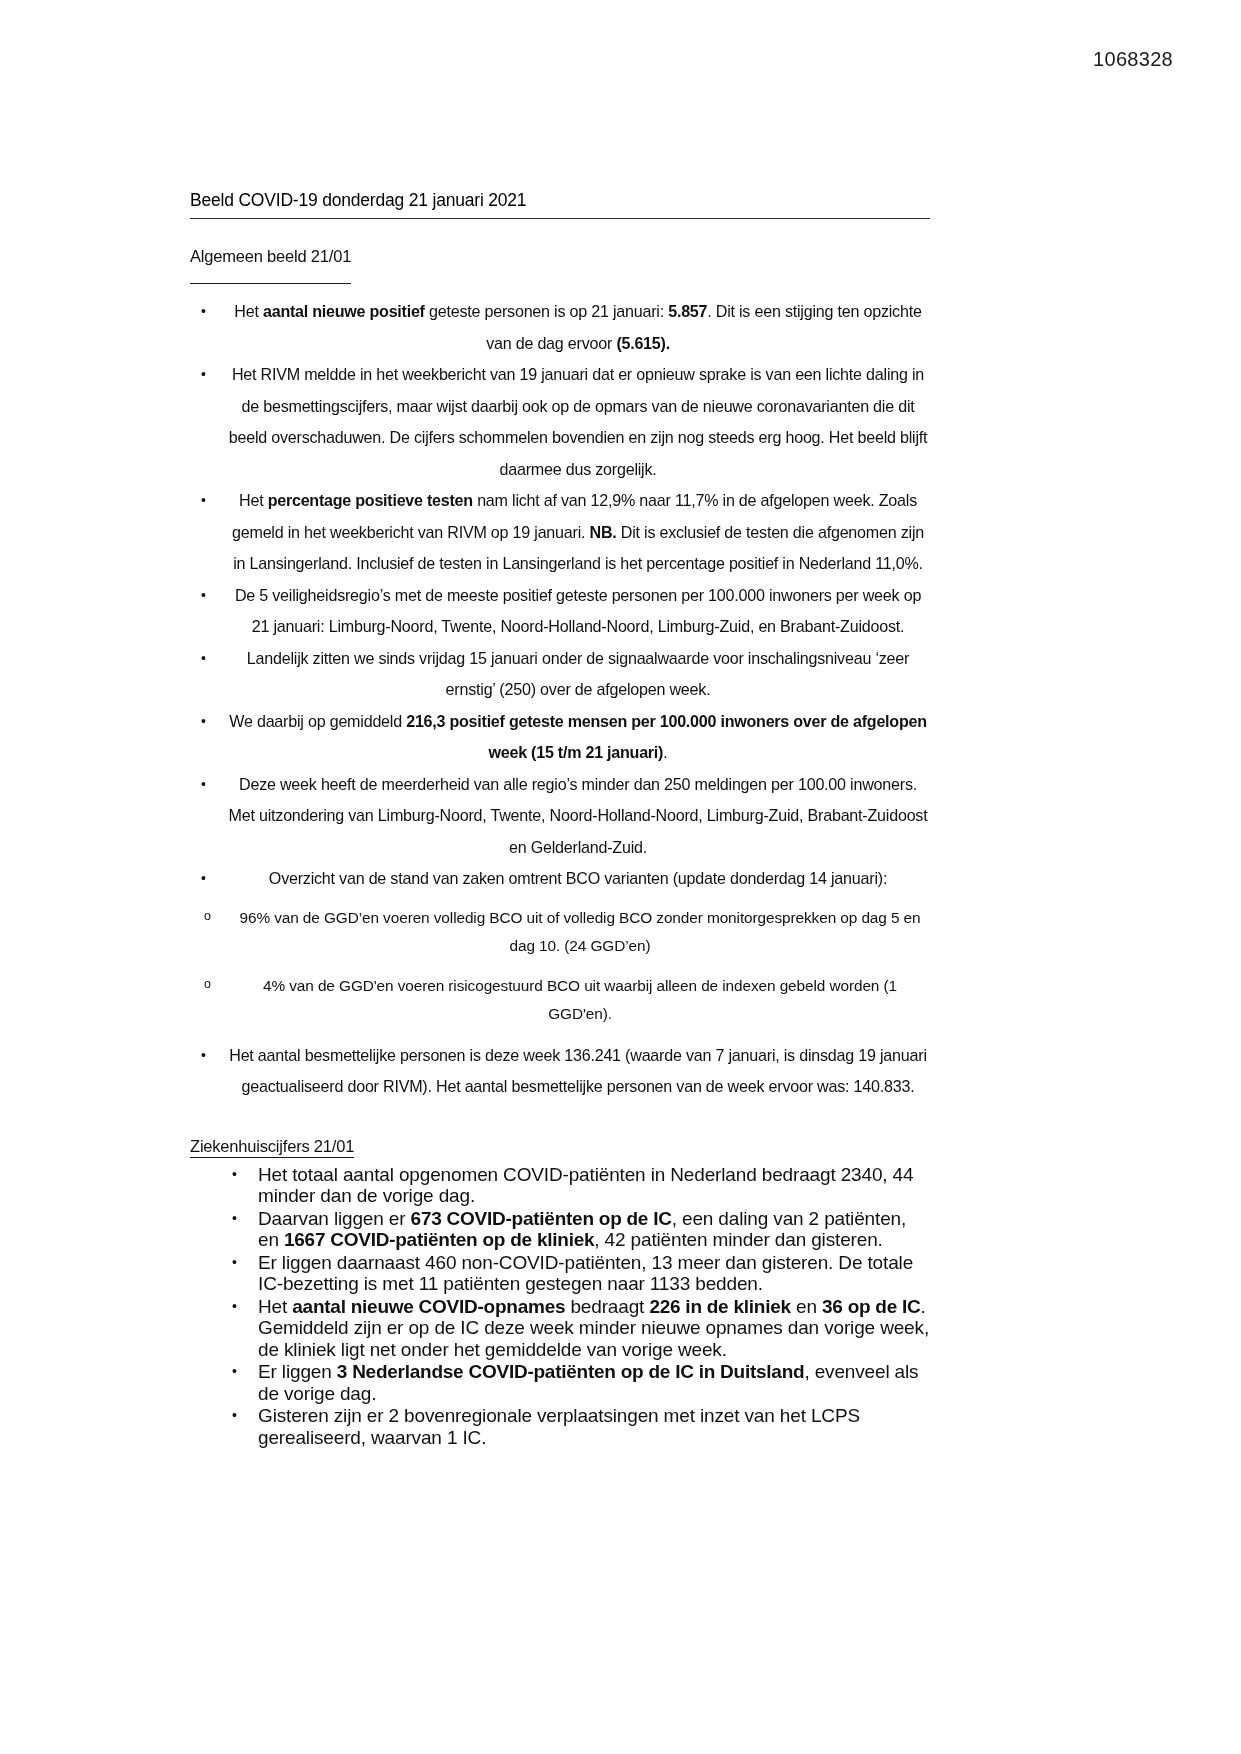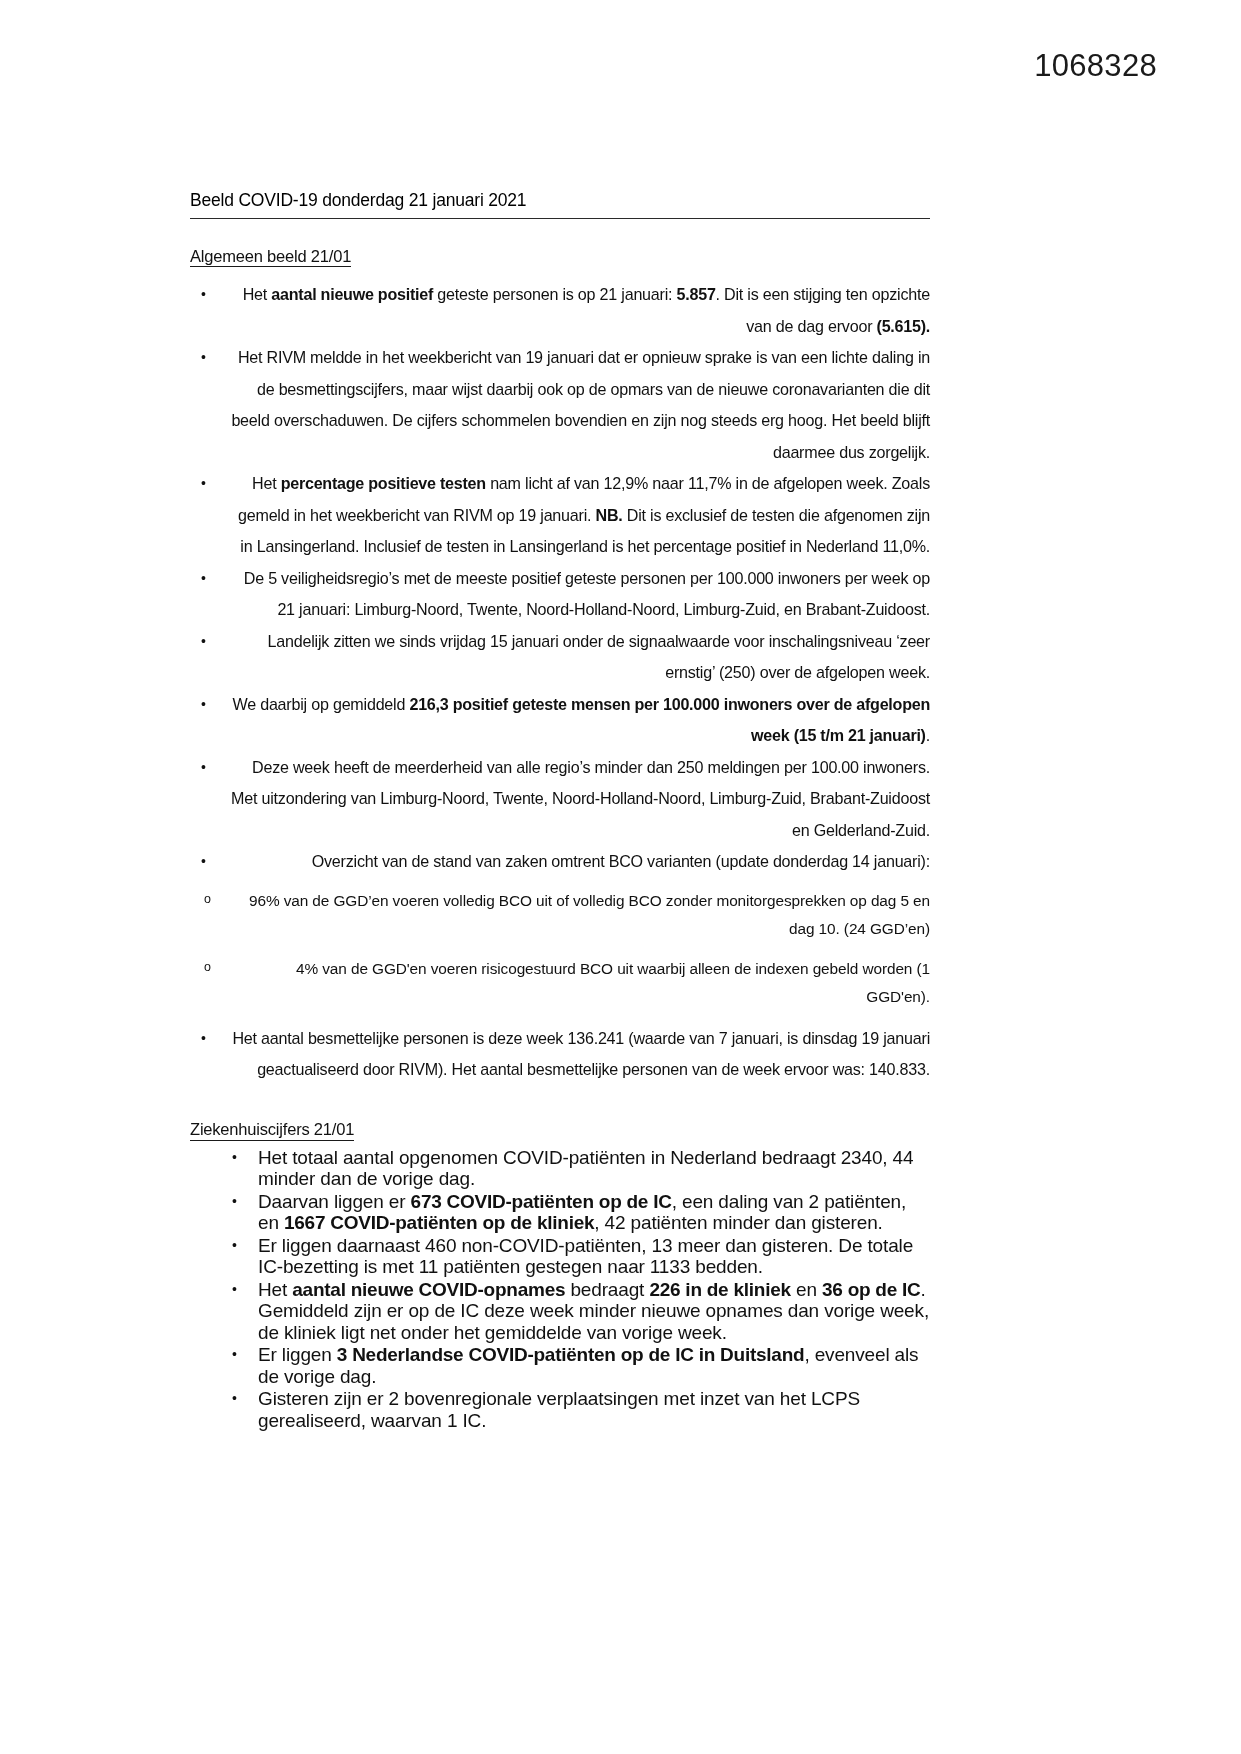--- a/index.html
+++ b/index.html
@@ -17,24 +17,24 @@
   }
   .page {
     position: absolute;
     left: 0; top: 0;
     width: 1241px;
     height: 1754px;
     overflow: hidden;
   }
   .page-number {
     position: absolute;
-    right: 84px;
+    right: 68px;
     top: 48px;
     font-family: "Liberation Sans", sans-serif;
-    font-size: 31px;
+    font-size: 20px;
     letter-spacing: 0.3px;
     color: #1a1a1a;
   }
   .content {
     position: absolute;
     left: 190px;
     top: 190px;
     width: 740px;
   }
   
@@ -53,39 +53,39 @@
     margin-bottom: 28px;
   }
   
   .section-heading {
     font-family: "Liberation Sans", sans-serif;
     font-size: 16.5px;
     font-weight: normal;
     letter-spacing: -0.2px;
     display: inline-block;
     border-bottom: 1.3px solid #1a1a1a;
-    padding-bottom: 0;
+    padding-bottom: 17px;
     margin-bottom: 12px;
     color: #111;
   }
   
   ul.main-list {
     list-style: none;
     margin: 0;
     padding: 0;
   }
   ul.main-list > li {
     position: relative;
     padding-left: 36px;
     margin-bottom: 0px;
     font-size: 16.1px;
     line-height: 31.5px;
     letter-spacing: -0.22px;
     color: #111;
-    text-align: right;
+    text-align: center;
   }
   ul.main-list > li::before {
     content: "\2022";
     position: absolute;
     left: 11px;
     top: 0;
     font-size: 14px;
     line-height: 31.5px;
     color: #111;
   }

